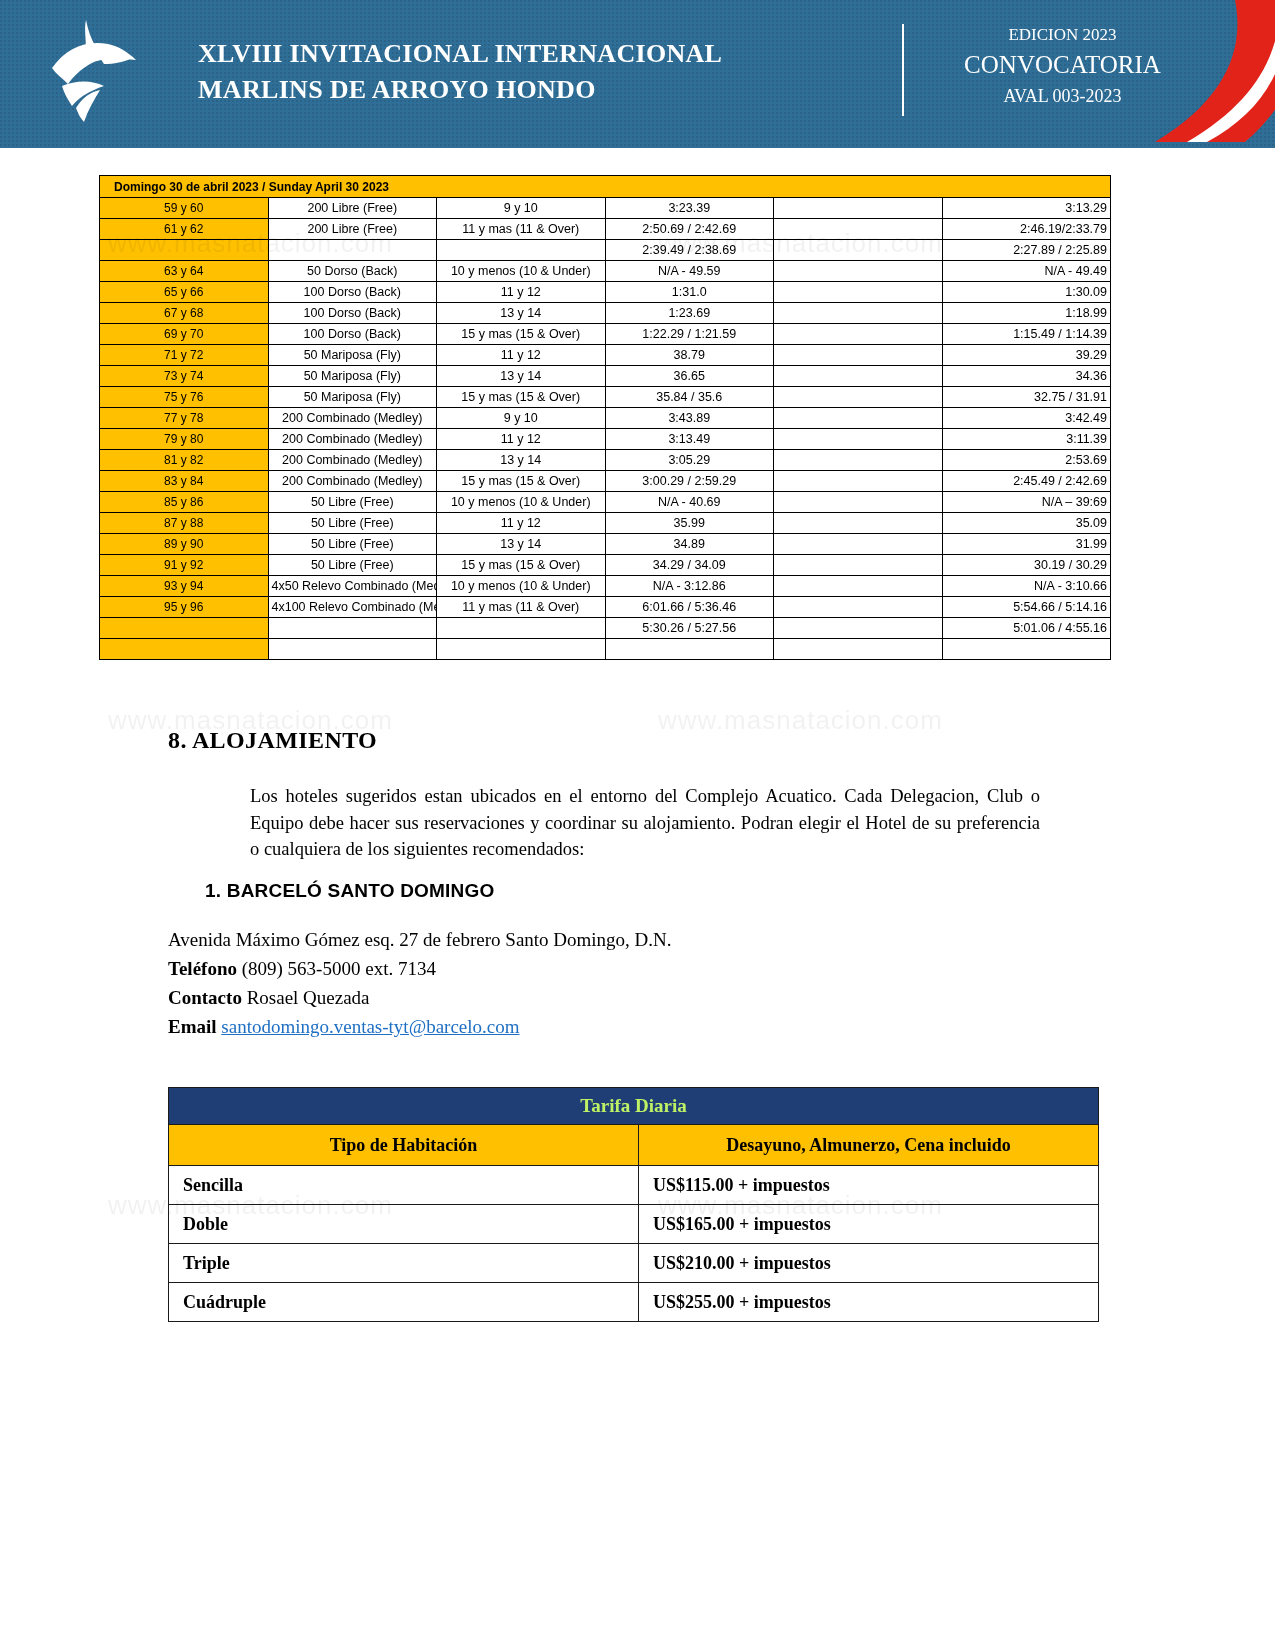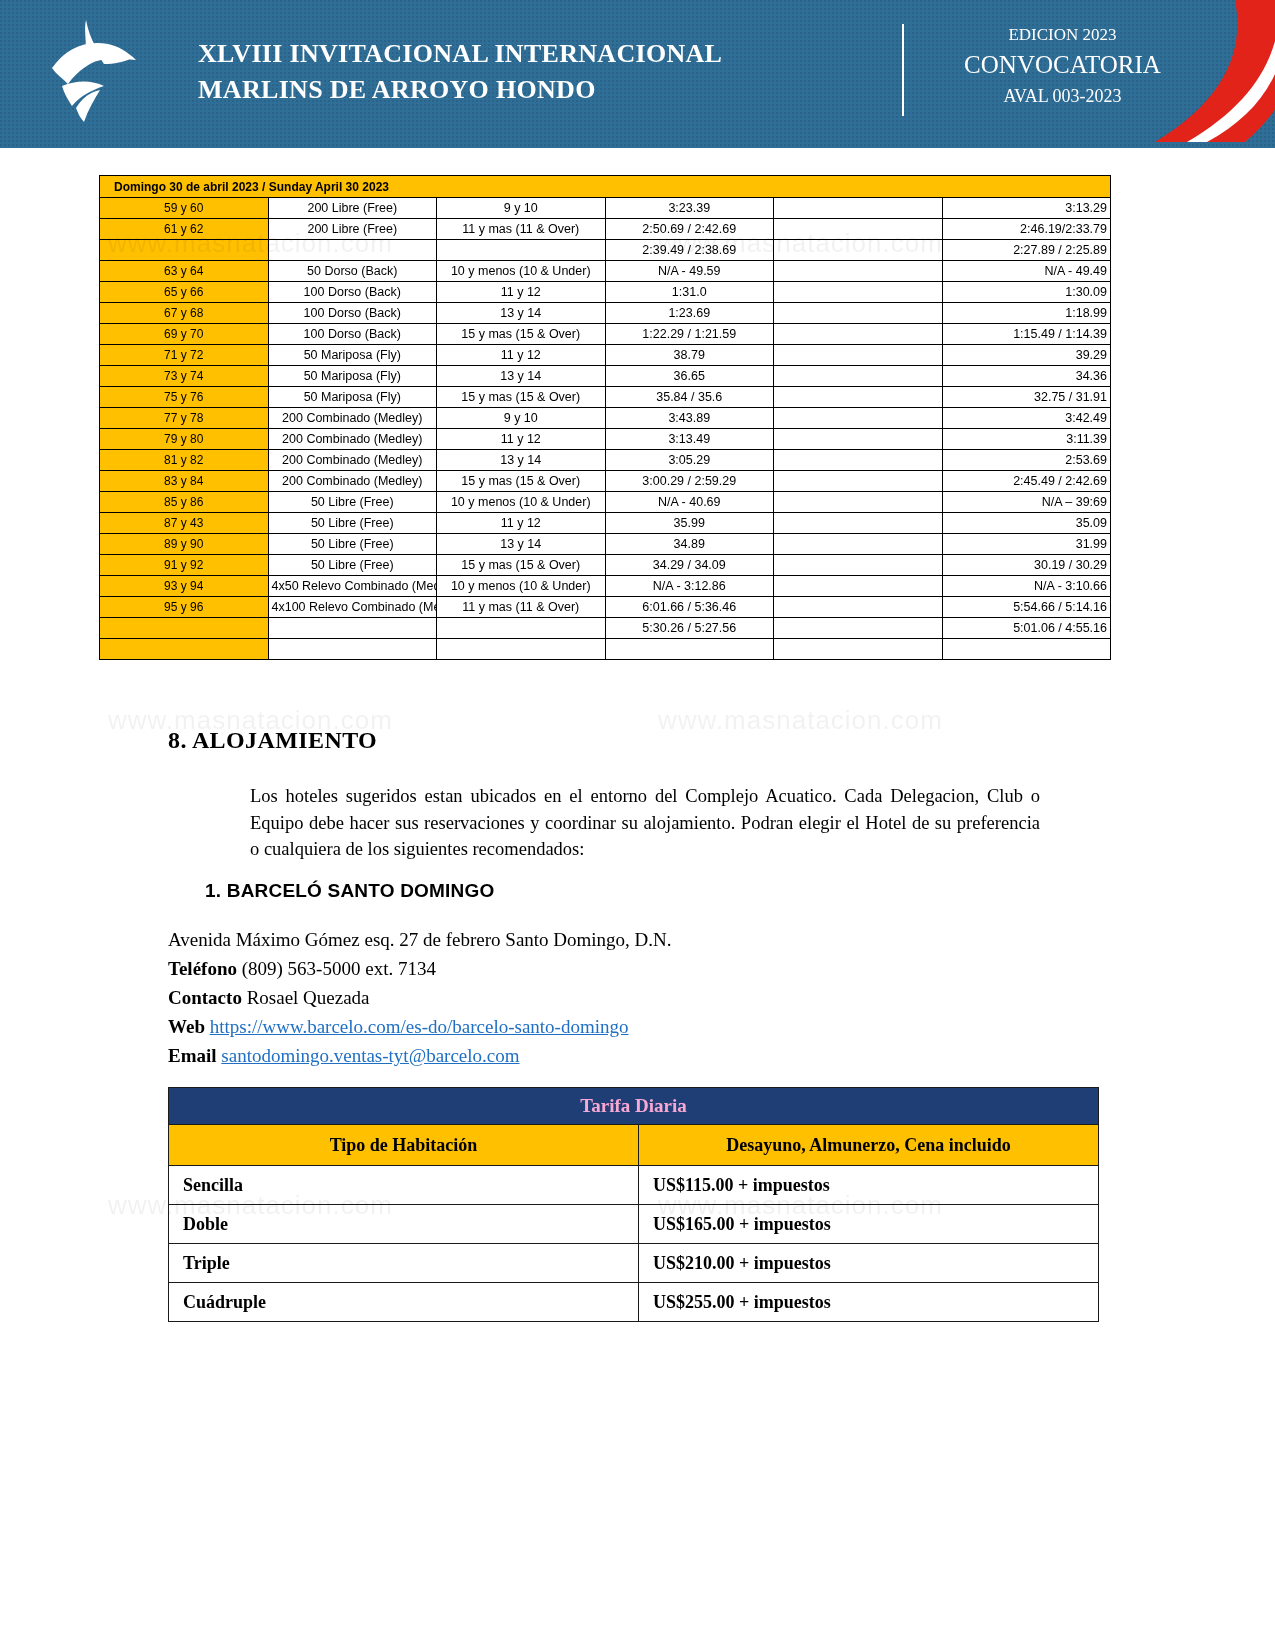--- a/index.html
+++ b/index.html
@@ -176,21 +176,21 @@
   }
   table.tarifa {
     border-collapse: collapse;
     width: 930px;
     table-layout: fixed;
     font-family: "Liberation Serif", serif;
   }
   table.tarifa td { border: 1.5px solid #1a1a1a; }
   td.tarifa-head {
     background: #1F3E76;
-    color: #f9a8d4;
+    color: #bef264;
     font-weight: bold;
     font-size: 19px;
     text-align: center;
     height: 34px;
   }
   td.tarifa-sub {
     background: #FFC000;
     color: #000;
     font-weight: bold;
     font-size: 18px;
@@ -378,21 +378,21 @@
       </tr>
       <tr>
         <td class="ev">85 y 86</td>
         <td class="name">50 Libre (Free)</td>
         <td class="age">10 y menos (10 &amp; Under)</td>
         <td class="t1">N/A - 40.69</td>
         <td class="blank"></td>
         <td class="t2">N/A – 39:69</td>
       </tr>
       <tr>
-        <td class="ev">87 y 43</td>
+        <td class="ev">87 y 88</td>
         <td class="name">50 Libre (Free)</td>
         <td class="age">11 y 12</td>
         <td class="t1">35.99</td>
         <td class="blank"></td>
         <td class="t2">35.09</td>
       </tr>
       <tr>
         <td class="ev">89 y 90</td>
         <td class="name">50 Libre (Free)</td>
         <td class="age">13 y 14</td>
@@ -451,24 +451,20 @@
 
 <div class="hotel-info">
   <div>Avenida Máximo Gómez esq. 27 de febrero Santo Domingo, D.N.</div>
   <div>
     <span class="lbl">Teléfono</span><span> (809) 563-5000 ext. 7134</span>
   </div>
   <div>
     <span class="lbl">Contacto</span><span> Rosael Quezada</span>
   </div>
   <div>
-    <span class="lbl">Web</span>
-    <a href="#">https://www.barcelo.com/es-do/barcelo-santo-domingo</a>
-  </div>
-  <div>
     <span class="lbl">Email</span>
     <a href="#">santodomingo.ventas-tyt@barcelo.com</a>
   </div>
 </div>
 
 <div class="tarifa-wrap">
   <table class="tarifa">
     <colgroup>
       <col class="col-left">
       <col class="col-right">

